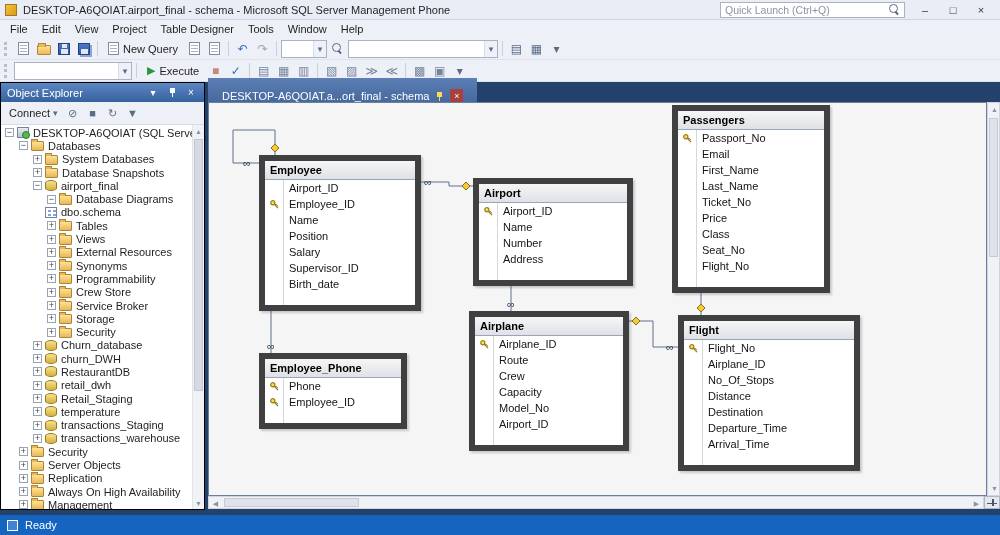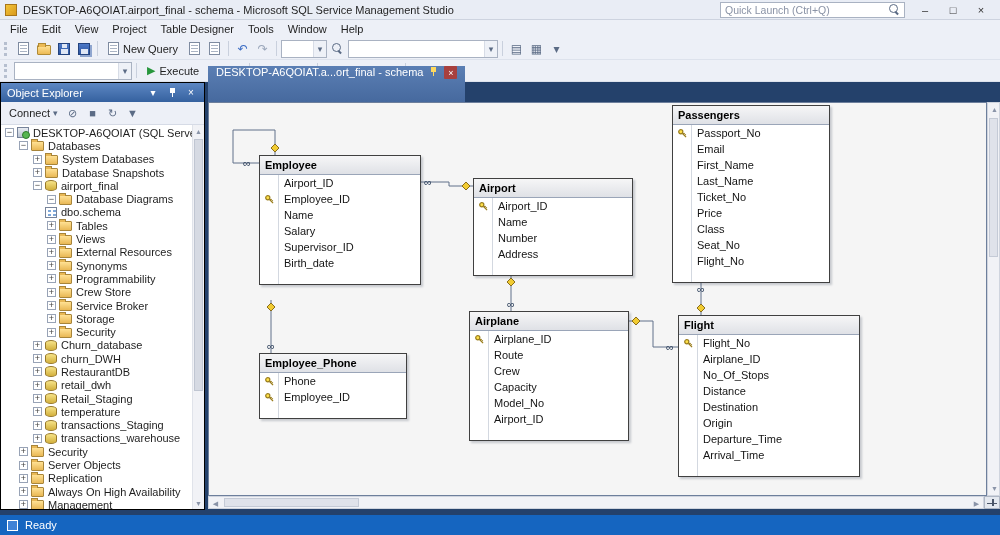--- a/index.html
+++ b/index.html
@@ -64,53 +64,53 @@
 .ti-diagram{width:12px;height:11px;background:#fff;border:1px solid #76839a;position:relative}
 .ti-diagram::after{content:"";position:absolute;left:2px;top:2px;width:3px;height:2px;background:#7ea7d8;box-shadow:5px 0 0 #7ea7d8,0 4px 0 #7ea7d8,5px 4px 0 #7ea7d8}
 .tlabel{padding-right:6px}
 .oe-scroll{position:absolute;right:0;top:0;bottom:0;width:12px;background:#f1f2f6;border-left:1px solid #e0e3ea;display:flex;flex-direction:column;align-items:stretch}
 .sb-arrow{height:12px;display:flex;align-items:center;justify-content:center;font-size:7px;color:#8a94a8;flex:none}
 .sb-track{flex:1;position:relative;display:block}
 .oe-thumb{position:absolute;left:1px;right:1px;top:2px;height:70%;background:#d6dae3;border:1px solid #c0c6d2;display:block}
 
 .doc-area{position:absolute;left:208px;top:82px;right:0;bottom:26px;display:flex;flex-direction:column}
 .tab-strip{height:20px;display:flex;align-items:flex-end;flex:none}
-.doc-tab{height:36px;background:linear-gradient(#5b7fb4,#46699e);color:#fff;display:flex;align-items:flex-start;gap:6px;padding:0 8px}
+.doc-tab{height:24px;background:linear-gradient(#5b7fb4,#46699e);color:#fff;display:flex;align-items:flex-end;gap:6px;padding:0 14px}
 .tab-pin{color:#ffd95e}
 .tab-close{width:13px;height:13px;background:#a8403e;color:#fff;display:flex;align-items:center;justify-content:center;font-size:9px;border-radius:1px}
 .doc-main{flex:1;display:flex;min-height:0}
 .canvas{flex:1;position:relative;background:#f5f5f5;border:1px solid #6d7f9c;overflow:hidden}
 .vscroll{width:13px;background:#f1f2f6;border:1px solid #cfd4de;display:flex;flex-direction:column;flex:none}
 .sb-btn{height:13px;width:13px;display:flex;align-items:center;justify-content:center;font-size:7px;color:#8a94a8;flex:none}
 .v-thumb{position:absolute;left:1px;right:1px;top:2px;height:38%;background:#dfe2ea;border:1px solid #c4cad6;display:block}
 .bottom-row{height:13px;display:flex;flex:none}
 .hscroll{flex:1;background:#f1f2f6;border:1px solid #cfd4de;display:flex}
 .h-thumb{position:absolute;top:1px;bottom:1px;left:2px;width:18%;background:#dfe2ea;border:1px solid #c4cad6;display:block}
 .pan-btn{width:16px;background:#e4e8ef;border:1px solid #aeb6c4;position:relative;flex:none}
 .pan-btn::before{content:"";position:absolute;left:2px;top:5.5px;right:2px;height:1.5px;background:#4a5568}
 .pan-btn::after{content:"";position:absolute;top:2px;left:7px;bottom:2px;width:1.5px;background:#4a5568}
 
-.dtable{position:absolute;background:#fff;border:1px solid #404040;box-shadow:2px 2px 2px rgba(60,70,90,.25)}
+.dtable{position:absolute;background:#fff;border:6px solid #404040;box-shadow:2px 2px 2px rgba(60,70,90,.25)}
 .dtable-header{height:19px;background:linear-gradient(#f6f6f7,#dfe1e6);border-bottom:1px solid #9aa5b8;display:flex;align-items:center;font-weight:bold;padding:0 5px;font-size:11px;color:#000}
 .drow{height:16px;display:flex;align-items:stretch}
 .kcell{width:19px;flex:none;border-right:1px solid #d3d8e0;display:flex;align-items:center;justify-content:center}
 .ncell{display:flex;align-items:center;padding-left:5px;color:#141414}
 .drow.empty{height:13px}
 
 .statusbar{position:absolute;left:0;right:0;bottom:0;height:20px;background:#1565c0;color:#fff;display:flex;align-items:center;padding:0 7px;gap:7px}
 .status-icon{width:11px;height:11px;border:1px solid #fff;background:#3f82d6;flex:none}
 </style>
 </head>
 <body>
 
 <div id="app">
 
   <div class="titlebar">
     <span class="app-icon"></span>
-    <span class="title-text">DESKTOP-A6QOIAT.airport_final - schema - Microsoft SQL Service Management Studio</span>
+    <span class="title-text">DESKTOP-A6QOIAT.airport_final - schema - Microsoft SQL Server Management Phone</span>
     <span class="title-spacer"></span>
     <div class="quick-launch">
       <input placeholder="Quick Launch (Ctrl+Q)" style="">
       <span class="ic-mag"></span>
     </div>
     <div class="win-btns">
       <span class="win-btn">–</span>
       <span class="win-btn">□</span>
       <span class="win-btn">×</span>
     </div>
@@ -417,20 +417,24 @@
                 </svg>
               </span>
               <span class="ncell">Employee_ID</span>
             </div>
             <div class="drow">
               <span class="kcell"></span>
               <span class="ncell">Name</span>
             </div>
             <div class="drow">
               <span class="kcell"></span>
+              <span class="ncell">Position</span>
+            </div>
+            <div class="drow">
+              <span class="kcell"></span>
               <span class="ncell">Salary</span>
             </div>
             <div class="drow">
               <span class="kcell"></span>
               <span class="ncell">Supervisor_ID</span>
             </div>
             <div class="drow">
               <span class="kcell"></span>
               <span class="ncell">Birth_date</span>
             </div>
@@ -593,24 +597,20 @@
             <div class="drow">
               <span class="kcell"></span>
               <span class="ncell">Distance</span>
             </div>
             <div class="drow">
               <span class="kcell"></span>
               <span class="ncell">Destination</span>
             </div>
             <div class="drow">
               <span class="kcell"></span>
-              <span class="ncell">Origin</span>
-            </div>
-            <div class="drow">
-              <span class="kcell"></span>
               <span class="ncell">Departure_Time</span>
             </div>
             <div class="drow">
               <span class="kcell"></span>
               <span class="ncell">Arrival_Time</span>
             </div>
             <div class="drow empty">
               <span class="kcell"></span>
             </div>
           </div>

